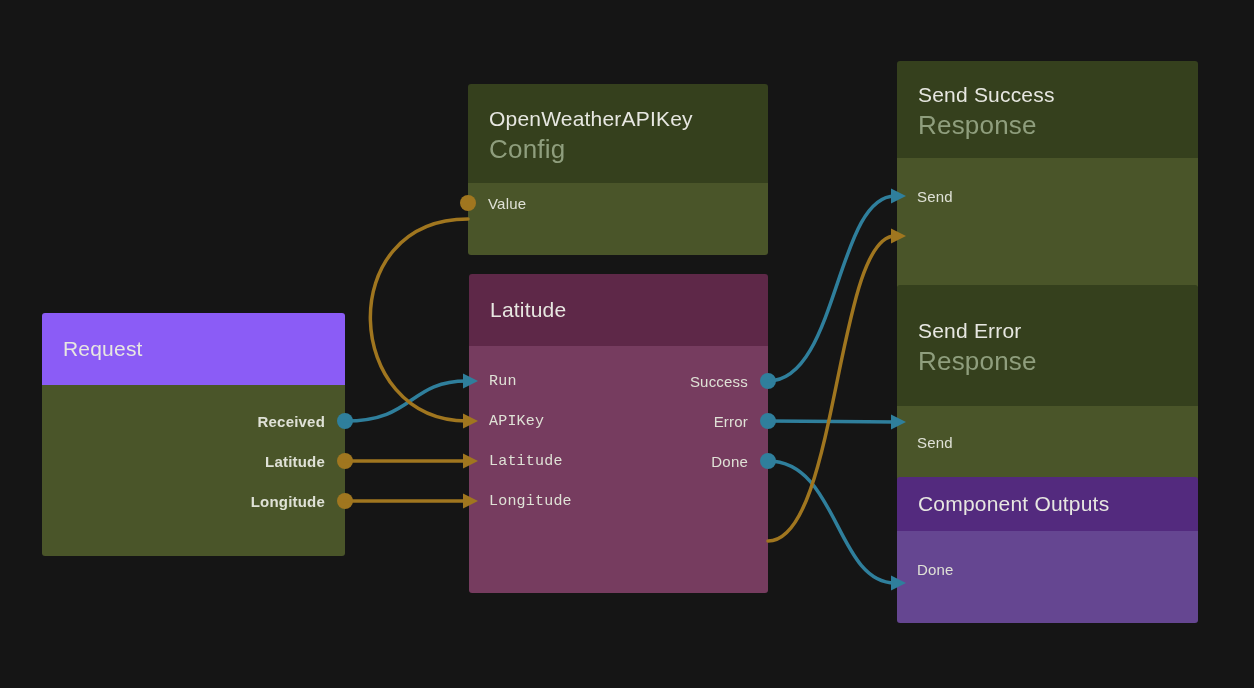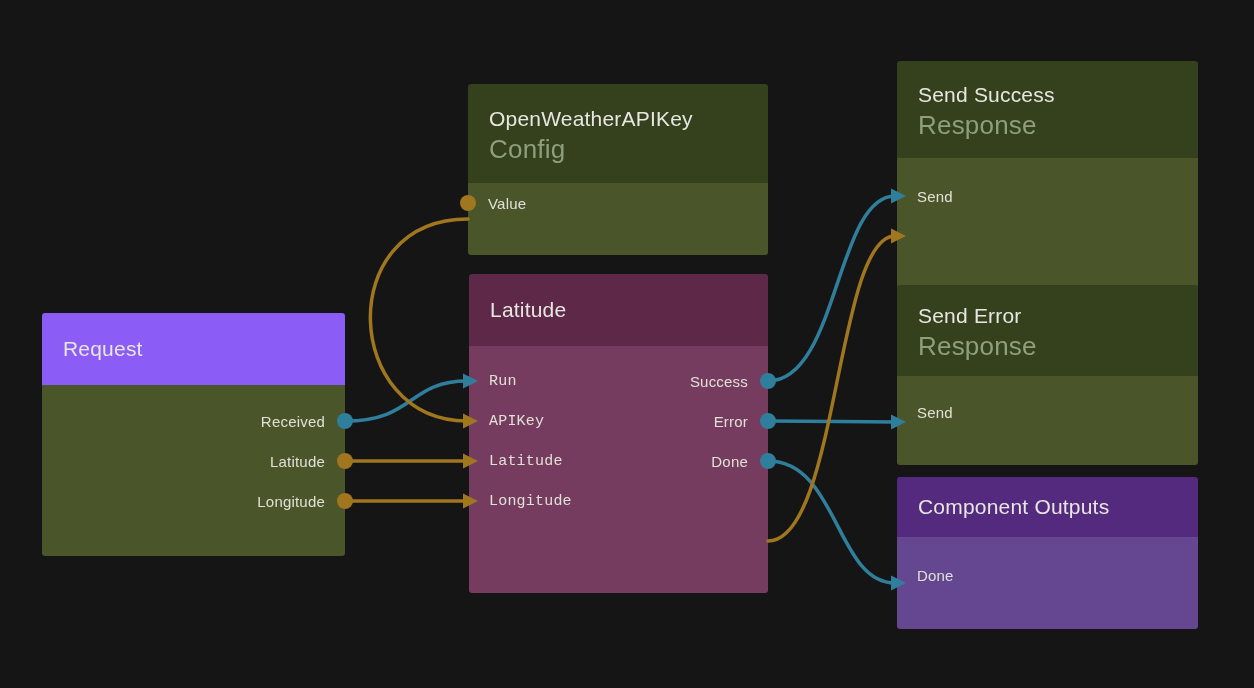--- a/index.html
+++ b/index.html
@@ -7,21 +7,21 @@
   #canvas{position:relative;width:1254px;height:688px;background:#151515;}
   #wires{position:absolute;left:0;top:0;width:1254px;height:688px;z-index:5;pointer-events:none;}
   .node{position:absolute;z-index:1;border-radius:3px;}
   .header{display:flex;flex-direction:column;justify-content:center;padding:0 21px;border-radius:3px 3px 0 0;}
   .title{font-size:21px;line-height:30px;color:#e7e7e1;letter-spacing:0.2px;white-space:nowrap;}
   .subtitle{font-size:26px;line-height:30px;color:#8f9e7d;letter-spacing:0.2px;white-space:nowrap;}
   .body{position:relative;border-radius:0 0 3px 3px;}
   .row{position:relative;height:40px;display:flex;align-items:center;}
   .plabel{font-size:15px;color:#dfe1d6;letter-spacing:0.2px;white-space:nowrap;}
   .row.in .plabel{padding-left:20px;}
-  .row.out{justify-content:flex-end;}
+  .row.out{justify-content:flex-end;font-weight:bold;}
   .row.out .plabel{padding-right:20px;}
   .row.dual{justify-content:space-between;}
   .row.dual .plabel.l{padding-left:20px;font-family:Liberation Mono, monospace;}
   .row.dual .plabel.r{padding-right:20px;margin-left:auto;}
   .dot{position:absolute;top:50%;width:16px;height:16px;border-radius:50%;transform:translateY(-50%);}
   .dot.rside{right:-8px;}
   .dot.lside{left:-8px;}
   .anchor{position:absolute;left:0;top:50%;width:0;height:0;}
 </style>
 </head>
@@ -118,34 +118,34 @@
     </div>
     <div class="body" style="height: 113px; padding-top: 18px; background: rgb(74, 85, 41);">
       <div class="row in">
         <span class="anchor"></span>
         <span class="plabel">Send</span>
       </div>
     </div>
   </div>
 
   <div class="node" style="left:897px;top:285px;width:301px">
-    <div class="header" style="height: 91px; background: rgb(53, 64, 29);">
+    <div class="header" style="height: 121px; background: rgb(53, 64, 29);">
       <div class="title">Send Error</div>
       <div class="subtitle">Response</div>
     </div>
     <div class="body" style="height: 73px; padding-top: 16px; background: rgb(74, 85, 41);">
       <div class="row in">
         <span class="anchor"></span>
         <span class="plabel">Send</span>
       </div>
     </div>
   </div>
 
   <div class="node" style="left:897px;top:477px;width:301px">
-    <div class="header" style="height: 60px; background: rgb(83, 42, 126);">
+    <div class="header" style="height: 54px; background: rgb(83, 42, 126);">
       <div class="title">Component Outputs</div>
     </div>
     <div class="body" style="height: 74px; padding-top: 18px; background: rgb(101, 70, 145);">
       <div class="row in">
         <span class="anchor"></span>
         <span class="plabel">Done</span>
       </div>
     </div>
   </div>
 

